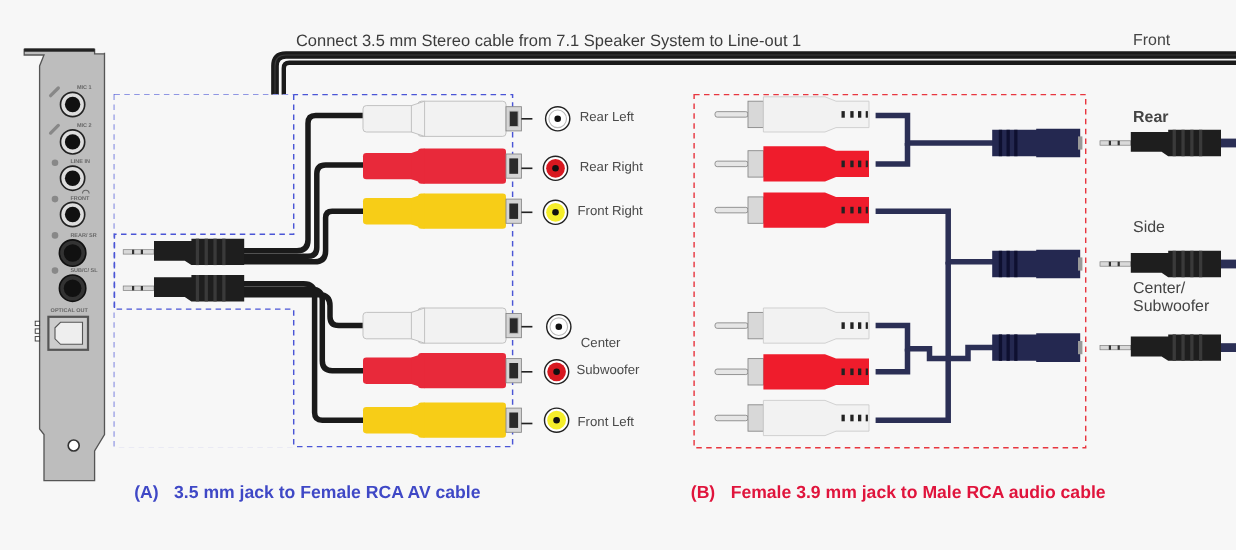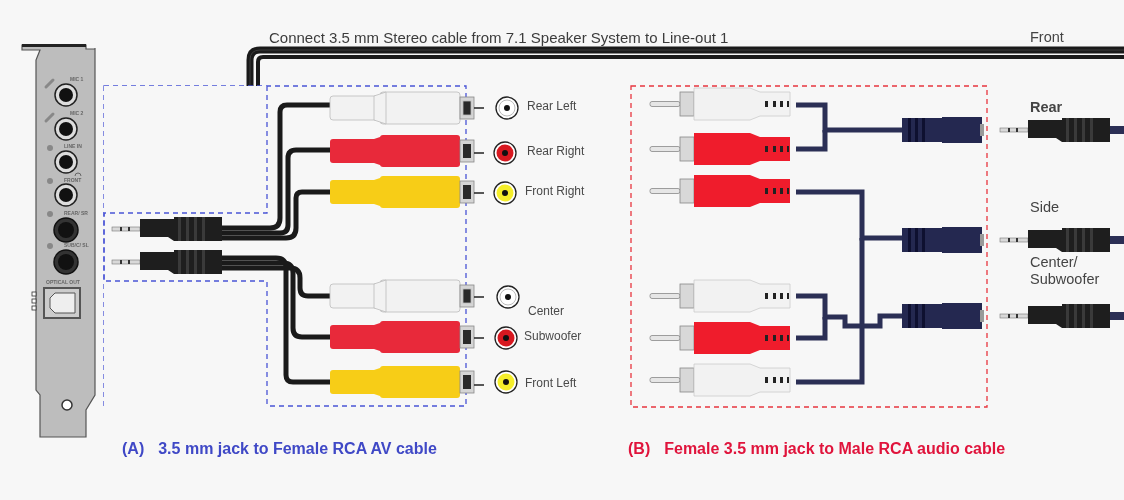--- a/index.html
+++ b/index.html
@@ -294,14 +294,14 @@
 <div class="abs port-label" style="left:527px; top:144px;text-align:right;">Rear Right</div>
 <div class="abs port-label" style="left:525px; top:184px;">Front Right</div>
 <div class="abs port-label" style="left:528px; top:304px;">Center</div>
 <div class="abs port-label" style="left:524px; top:329px;">Subwoofer</div>
 <div class="abs port-label" style="left:525px; top:376px;">Front Left</div>
 
 <div class="abs cap-a">
   <span class="cap-tag">(A)</span><span>3.5 mm jack to Female RCA AV cable</span>
 </div>
 <div class="abs cap-b">
-  <span class="cap-tag">(B)</span><span>Female 3.5 mm jack to Male RCA audio cable</span>
+  <span class="cap-tag">(B)</span><span>Female 3.9 mm jack to Male RCA audio cable</span>
 </div>
 
 </body></html>

